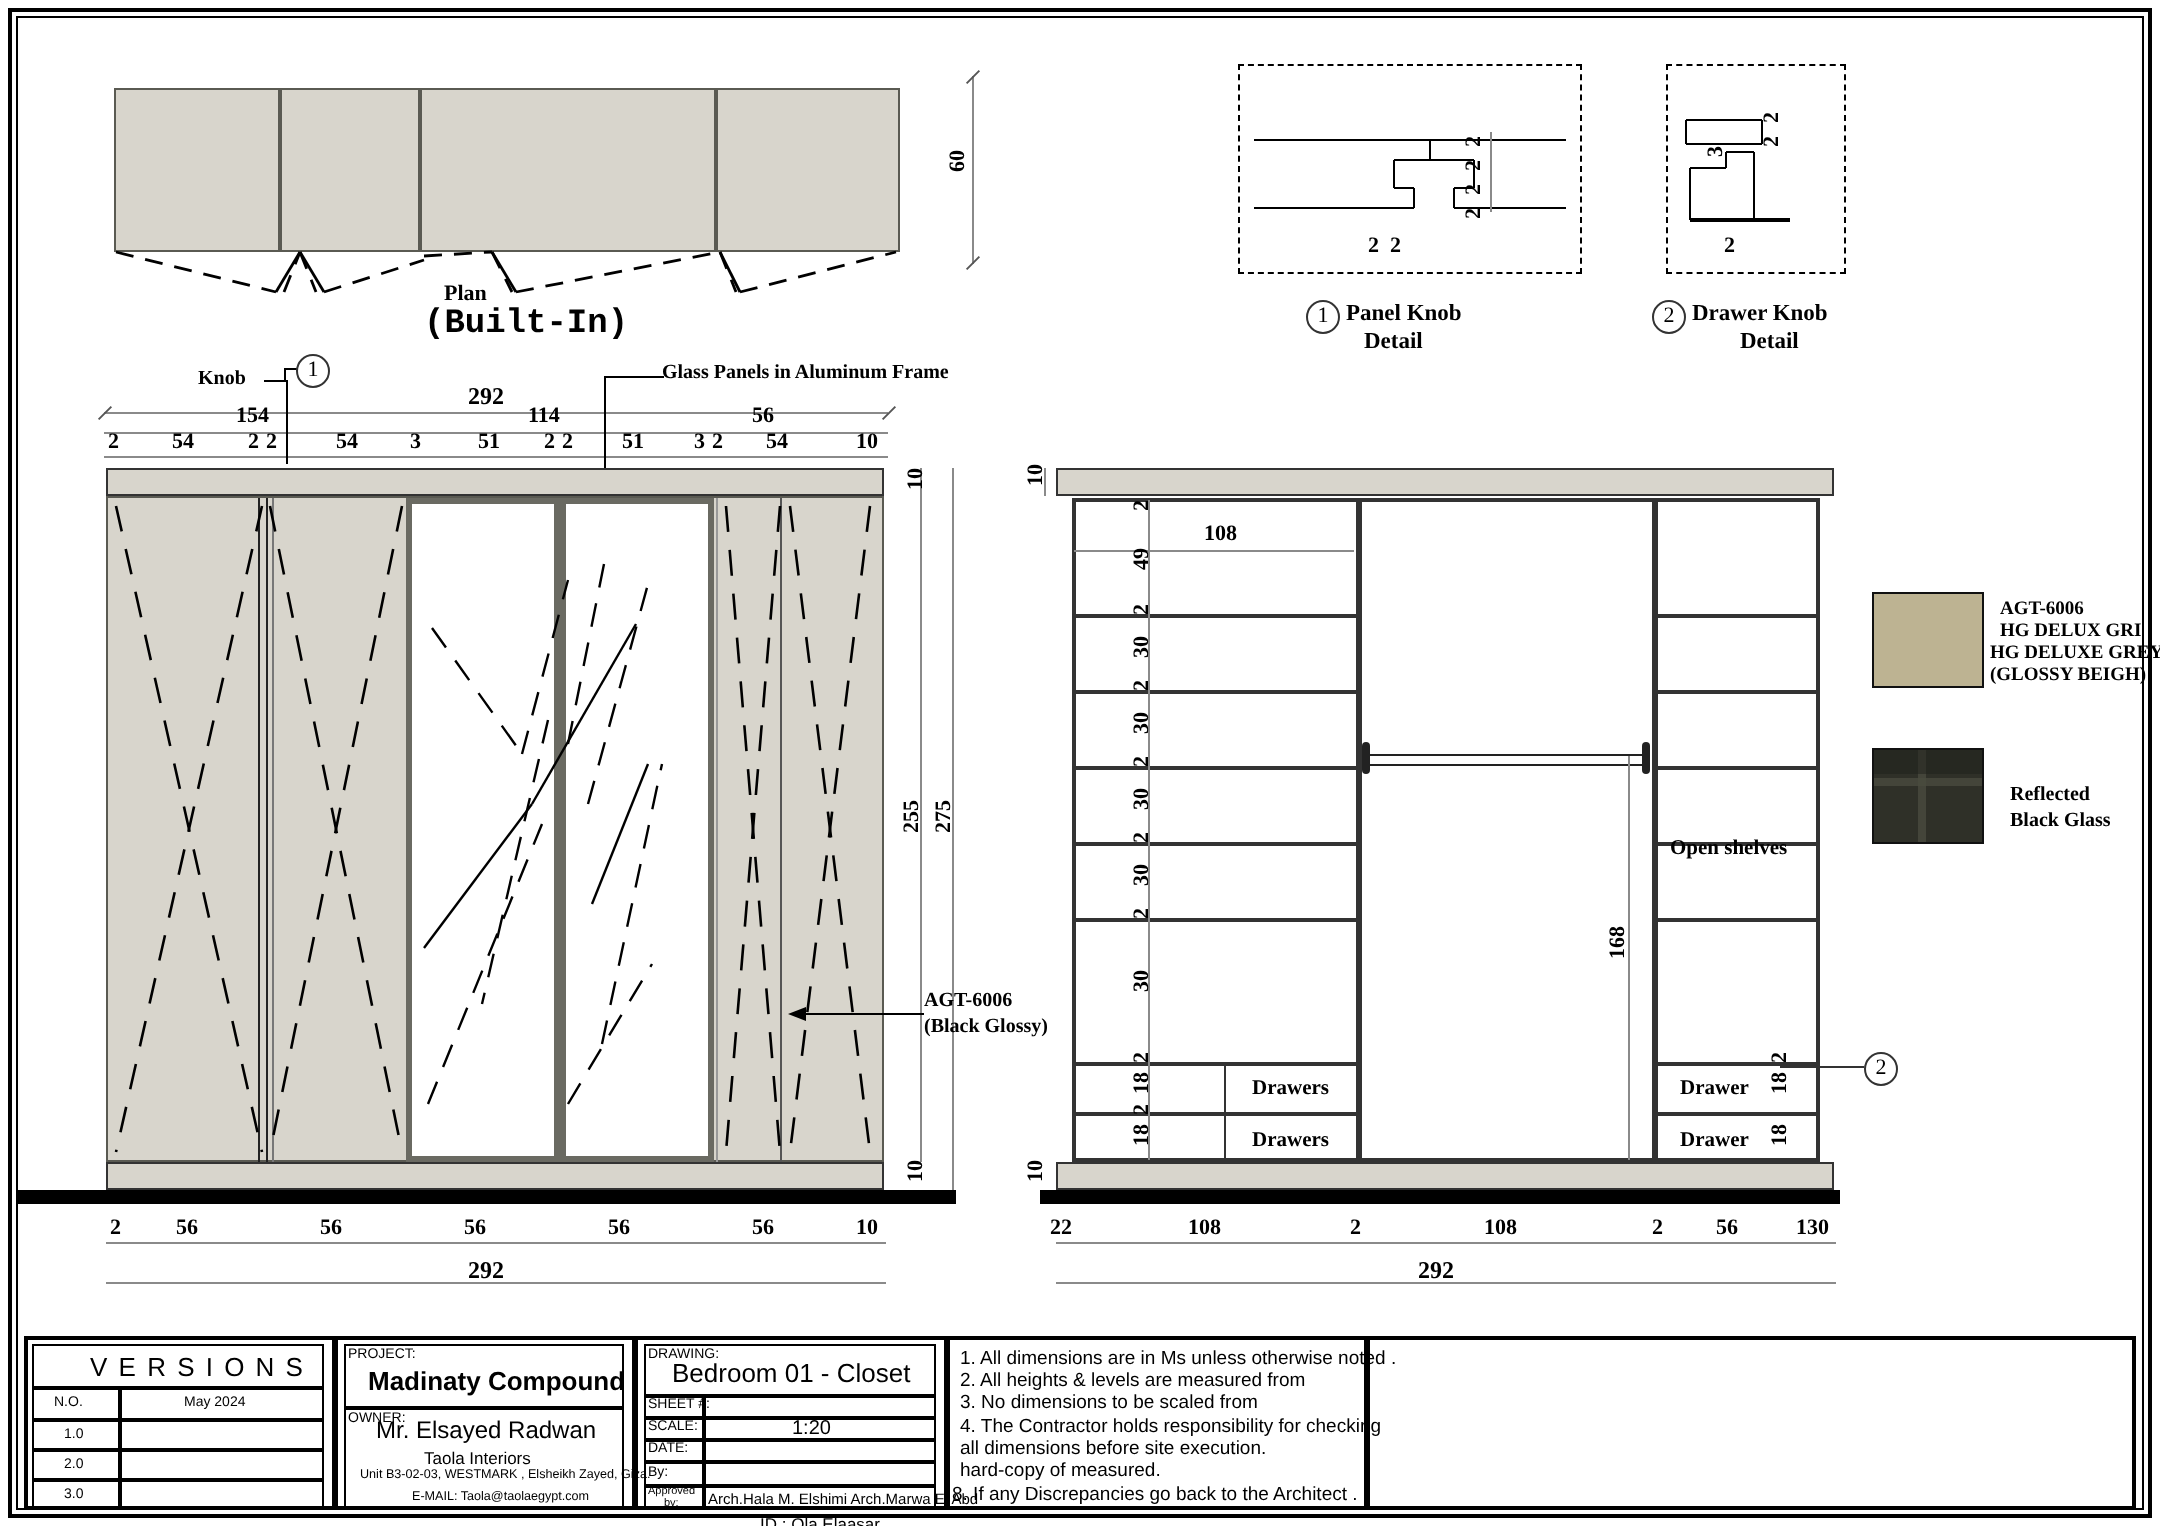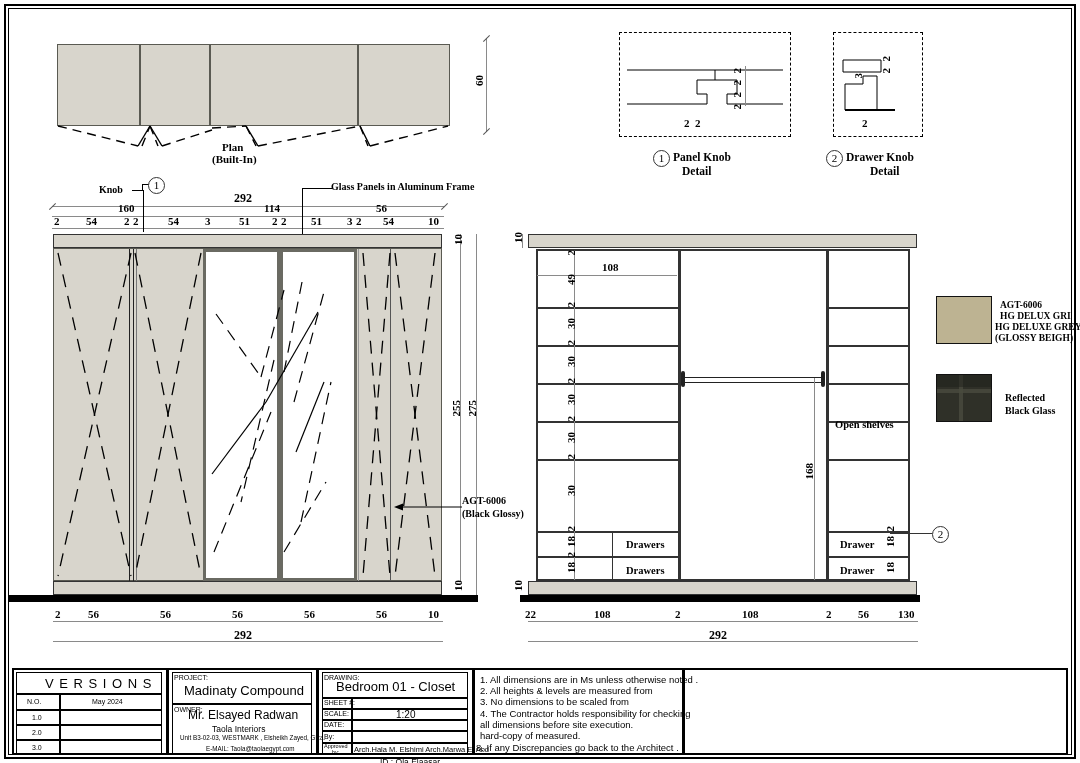--- a/index.html
+++ b/index.html
@@ -54,21 +54,21 @@
       </g>
       <g stroke="#000" stroke-width="1.4" fill="none">
         <line x1="88" y1="26" x2="100" y2="6"></line>
         <line x1="100" y1="6" x2="112" y2="26"></line>
         <line x1="196" y1="6" x2="208" y2="26"></line>
         <line x1="310" y1="6" x2="320" y2="26"></line>
       </g>
     </svg>
 
     <div class="txt bold ctr" style="left:222px;top:141px;font-size:11px;">Plan</div>
-    <div class="txt bold ctr" style="left:212px;top:153px;font-size:11px;">(Built-In)</div>
+    <div class="txt bold ctr" style="left:212px;top:153px;font-size:17px;font-family:Liberation Mono, monospace;">(Built-In)</div>
 
     <div class="dimvert" style="left:486px;top:38px;height:94px;"></div>
     <div class="tick" style="left:482px;top:38px;"></div>
     <div class="tick" style="left:482px;top:131px;"></div>
     <div class="dimtxt vert" style="left:473px;top:75px;">60</div>
   </div>
 
   <div>
     <div class="dashbox" style="left:619px;top:32px;width:172px;height:105px;"></div>
     <svg class="abs" style="left:619px;top:32px;width:172px;height:105px;">
@@ -127,21 +127,21 @@
   </div>
 
   <div>
 
     <div class="dimline" style="left:52px;top:206px;width:392px;"></div>
     <div class="tick" style="left:48px;top:206px;"></div>
     <div class="tick" style="left:440px;top:206px;"></div>
     <div class="dimtxt" style="left:234px;top:191px;font-size:12px;">292</div>
 
     <div class="dimline" style="left:52px;top:216px;width:392px;"></div>
-    <div class="dimtxt" style="left:118px;top:202px;">160</div>
+    <div class="dimtxt" style="left:118px;top:202px;">154</div>
     <div class="dimtxt" style="left:264px;top:202px;">114</div>
     <div class="dimtxt" style="left:376px;top:202px;">56</div>
 
     <div class="dimline" style="left:52px;top:228px;width:392px;"></div>
     <div class="dimtxt" style="left:54px;top:215px;">2</div>
     <div class="dimtxt" style="left:86px;top:215px;">54</div>
     <div class="dimtxt" style="left:124px;top:215px;">2</div>
     <div class="dimtxt" style="left:133px;top:215px;">2</div>
     <div class="dimtxt" style="left:168px;top:215px;">54</div>
     <div class="dimtxt" style="left:205px;top:215px;">3</div>
@@ -360,21 +360,21 @@
     <div class="txt tl ctr" style="left:32px;top:729px;">2.0</div>
     <div class="tbcell" style="left:60px;top:725px;width:102px;height:15px;"></div>
     <div class="tbcell" style="left:16px;top:740px;width:44px;height:15px;"></div>
     <div class="txt tl ctr" style="left:32px;top:744px;">3.0</div>
     <div class="tbcell" style="left:60px;top:740px;width:102px;height:15px;"></div>
 
     <div class="ln" style="left:166px;top:670px;width:3px;height:85px;background:#000;"></div>
 
     <div class="tbcell" style="left:172px;top:672px;width:140px;height:32px;"></div>
     <div class="txt tl" style="left:174px;top:674px;">PROJECT:</div>
-    <div class="txt ctr" style="left:184px;top:683px;font-size:13px;font-family:'Liberation Sans',sans-serif;">Madinaty Compound</div>
+    <div class="txt ctr" style="left:184px;top:683px;font-size:13px;font-family:'Liberation Sans',sans-serif;font-weight:bold;">Madinaty Compound</div>
     <div class="tbcell" style="left:172px;top:704px;width:140px;height:51px;"></div>
     <div class="txt tl" style="left:174px;top:706px;">OWNER:</div>
     <div class="txt ctr" style="left:188px;top:708px;font-size:12px;font-family:'Liberation Sans',sans-serif;">Mr. Elsayed Radwan</div>
     <div class="txt ctr" style="left:212px;top:724px;font-size:8.5px;font-family:'Liberation Sans',sans-serif;">Taola Interiors</div>
     <div class="txt ctr" style="left:180px;top:734px;font-size:6.3px;font-family:'Liberation Sans',sans-serif;">Unit B3-02-03, WESTMARK , Elsheikh Zayed, Giza.</div>
     <div class="txt ctr" style="left:206px;top:745px;font-size:6.3px;font-family:'Liberation Sans',sans-serif;">E-MAIL: Taola@taolaegypt.com</div>
 
     <div class="ln" style="left:316px;top:670px;width:3px;height:85px;background:#000;"></div>
 
     <div class="tbcell" style="left:322px;top:672px;width:146px;height:26px;"></div>

